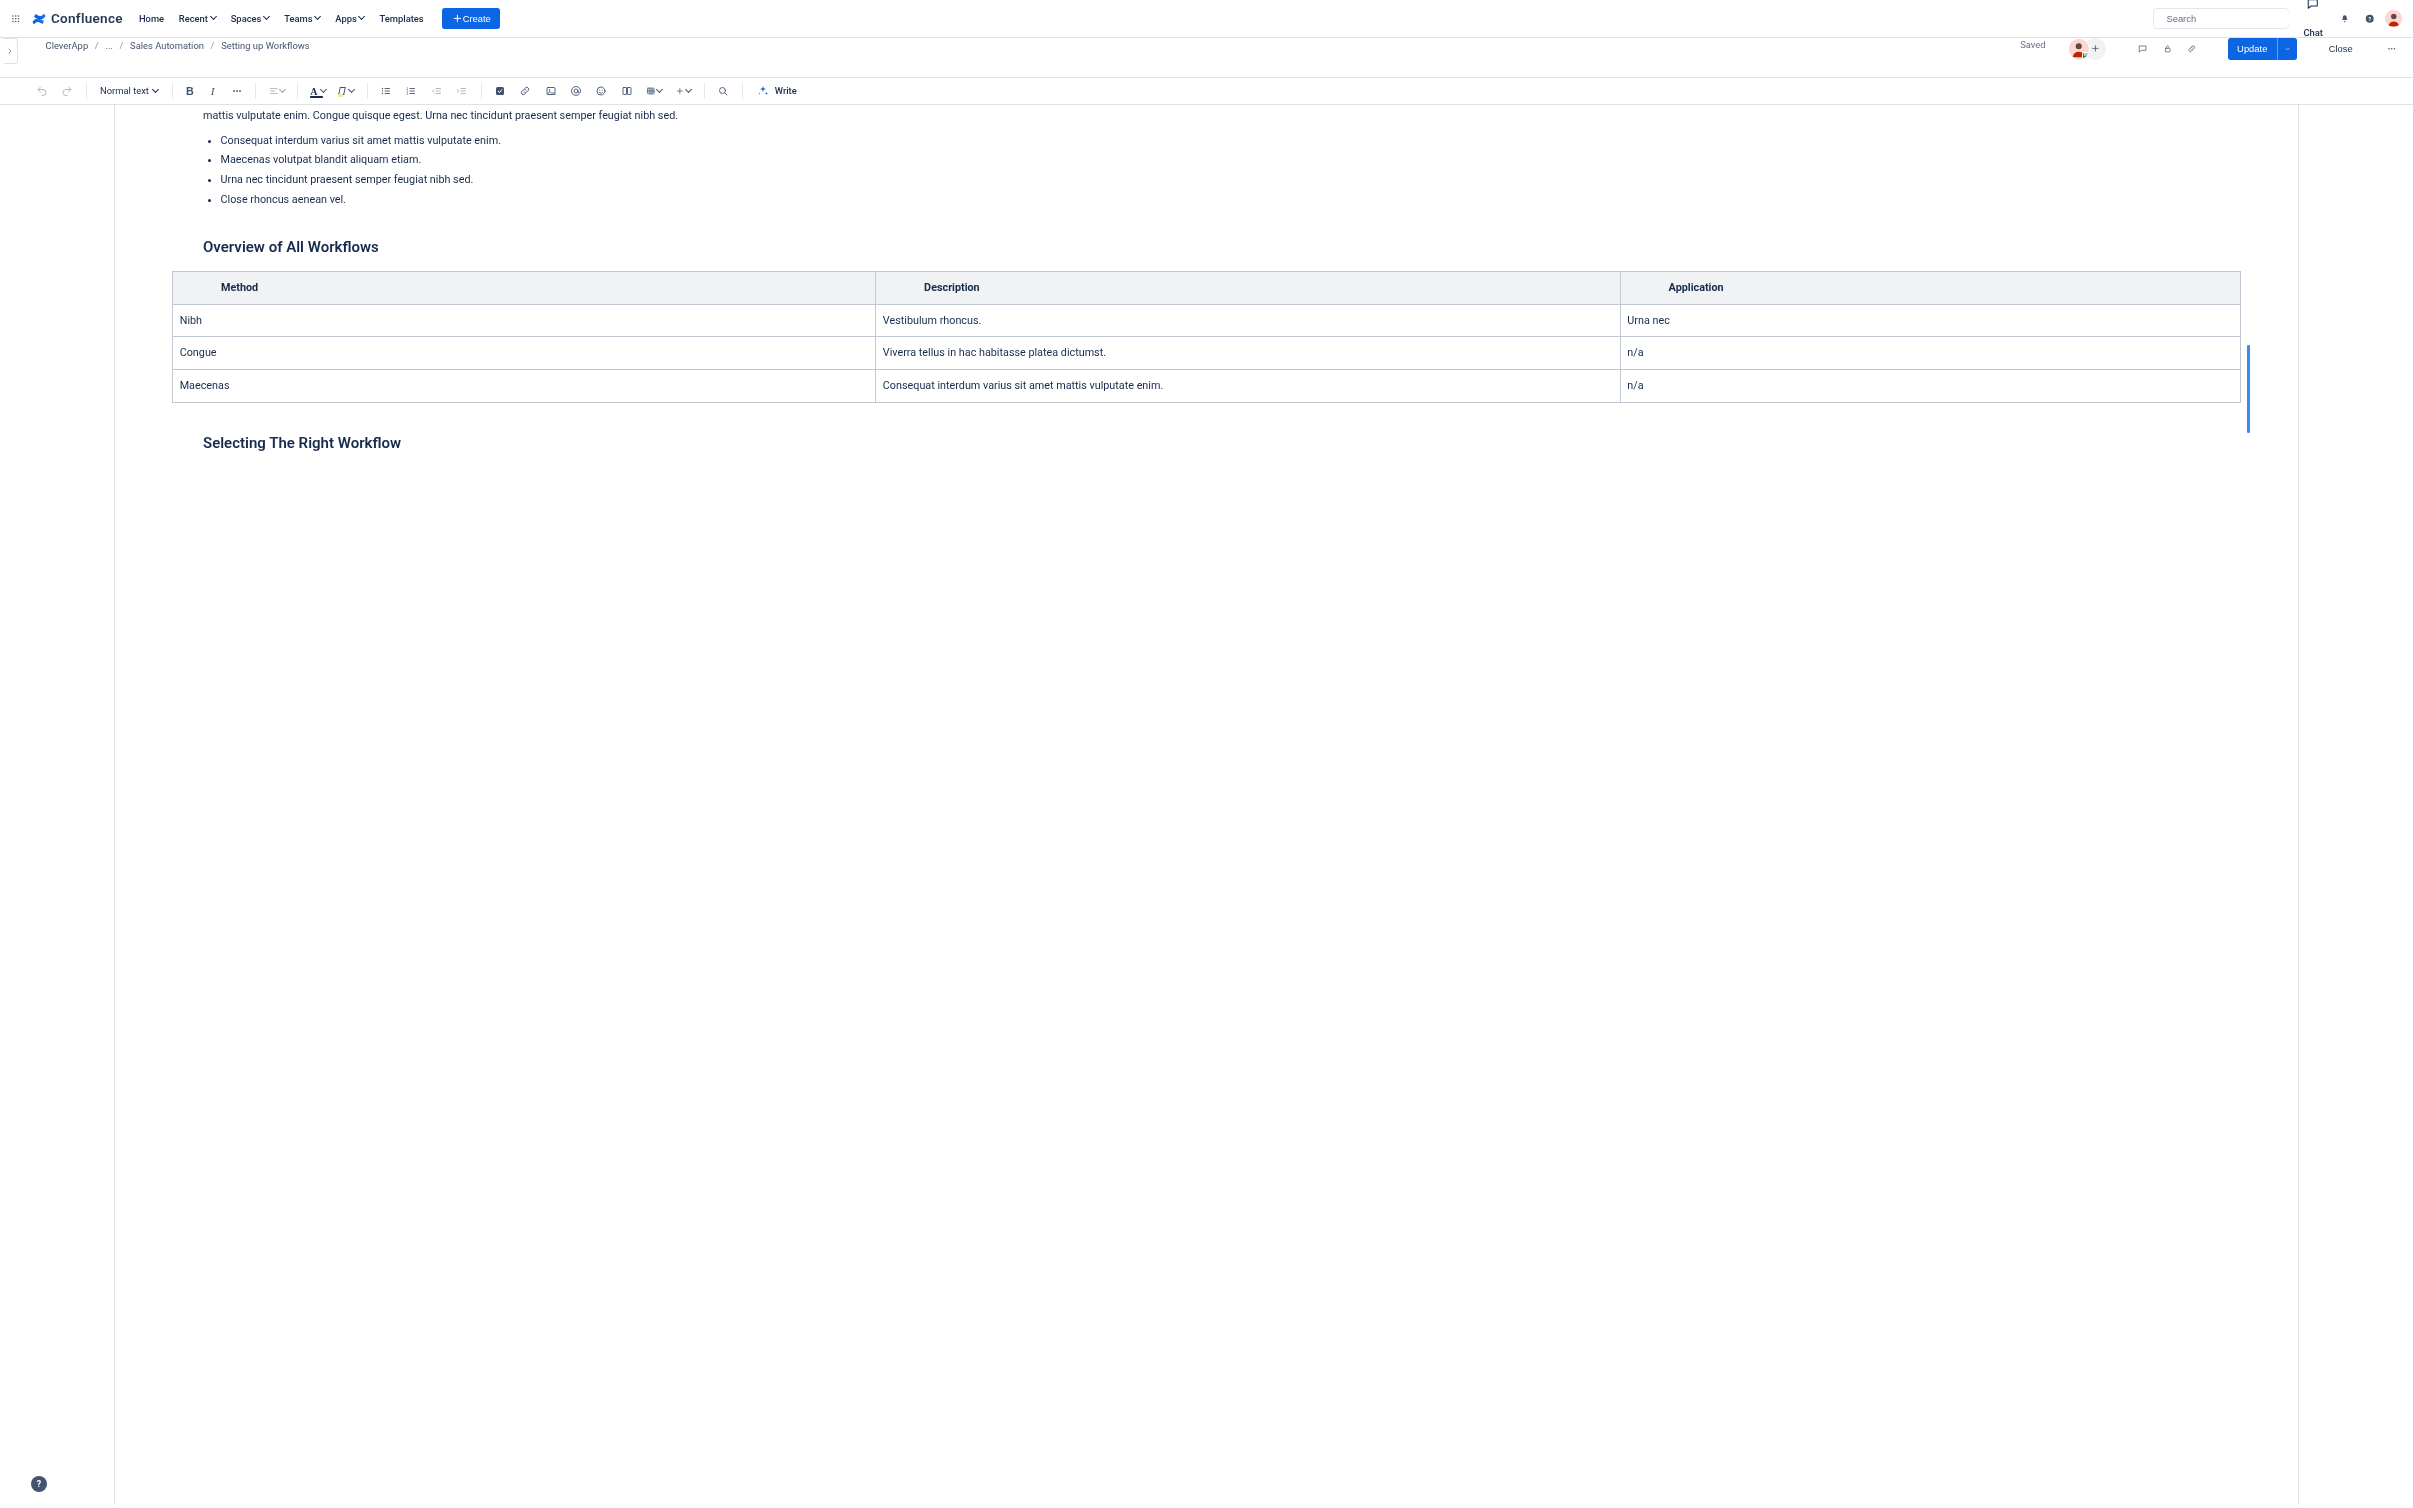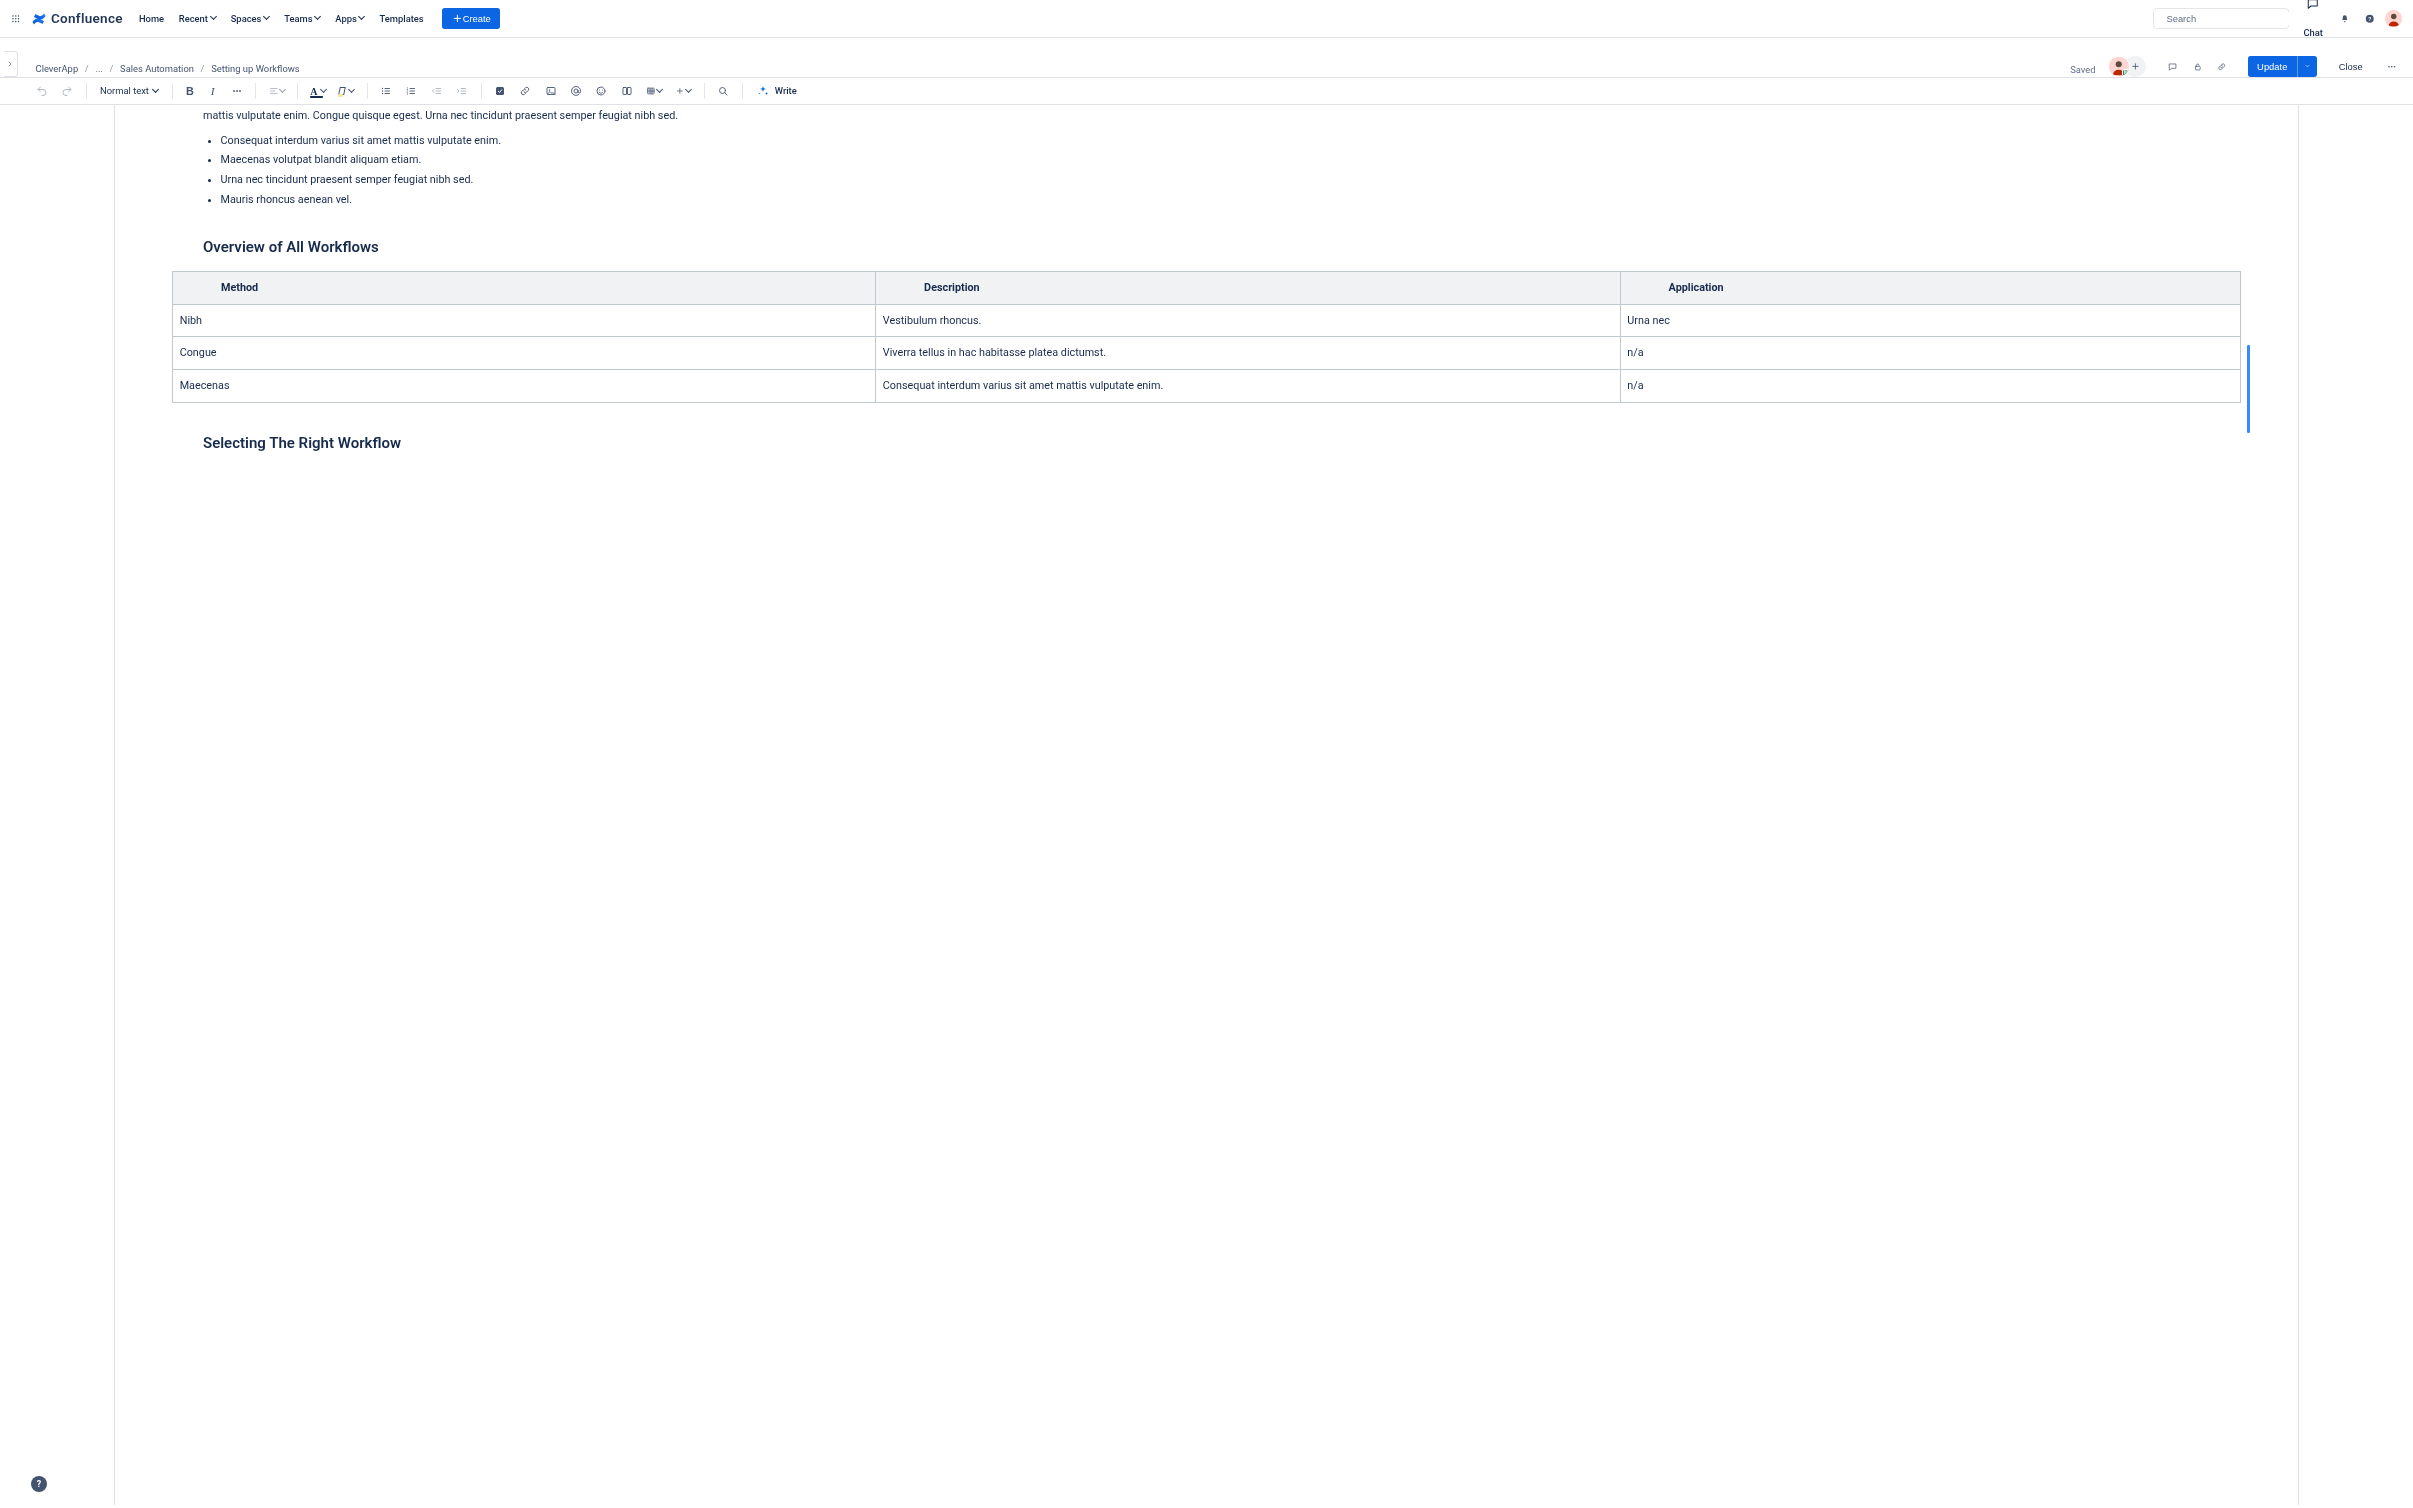--- a/index.html
+++ b/index.html
@@ -46,22 +46,22 @@
   .search input::placeholder{color:#626F86;}
   .chat-btn{display:flex;align-items:center;gap:15px;padding:2.7px 5.4px;border-radius:2.7px;
     cursor:pointer;color:var(--text);font-weight:500;margin-left:6.7px;flex-direction:column;}
   .right-icons{display:flex;align-items:center;gap:4px;margin-left:2.7px;}
   .avatar{width:16px;height:16px;border-radius:50%;background:#FFD5D2;display:inline-flex;
     align-items:center;justify-content:center;overflow:hidden;}
   .avatar.inner{width:21.5px;height:21.5px;}
   .avatar svg{width:100%;height:100%;}
 
   
-  .editor-header{display:flex;align-items:flex-end;height:40px;
-    border-bottom:0.7px solid var(--border);padding:0 10.8px 0 4px;gap:10px;}
+  .editor-header{display:flex;align-items:flex-start;height:40px;
+    border-bottom:0.7px solid var(--border);padding:0 10.8px 0 4px;gap:20px;}
   .expand-handle{width:13.5px;height:25.6px;border:0.7px solid var(--border);border-left:none;
     border-radius:0 4px 4px 0;display:flex;align-items:center;justify-content:center;
     color:var(--icon);cursor:pointer;margin-right:5.4px;}
   .breadcrumbs{display:flex;align-items:center;gap:4px;color:var(--muted);font-size:9.4px;}
   .breadcrumbs a{color:var(--muted);text-decoration:none;padding:1.3px 2.7px;border-radius:2px;cursor:pointer;}
   .sep{color:#8993A4;}
   .saved-text{color:#626F86;font-size:9.4px;margin-right:2.7px;}
   .avatar-stack{display:flex;align-items:center;}
   .avatar-stack .avatar{margin-right:-5.4px;border:1.3px solid #fff;position:relative;}
   .presence-dot{position:absolute;bottom:-1.3px;right:-1.3px;width:8px;height:8px;
@@ -447,21 +447,21 @@
 </div>
 
 <div class="page-wrap">
   <div class="page-outer">
     <div class="page-inner body-text">
       <p>mattis vulputate enim. Congue quisque egest. Urna nec tincidunt praesent semper feugiat nibh sed.</p>
       <ul class="bullets">
         <li>Consequat interdum varius sit amet mattis vulputate enim.</li>
         <li>Maecenas volutpat blandit aliquam etiam.</li>
         <li>Urna nec tincidunt praesent semper feugiat nibh sed.</li>
-        <li>Mauris rhoncus aenean vel.</li>
+        <li>Close rhoncus aenean vel.</li>
       </ul>
 
       <h2 class="section">Overview of All Workflows</h2>
 
       <div class="tbl-wrap">
         <table class="data">
           <colgroup>
               <col class="c1">
               <col class="c2">
               <col class="c3">

